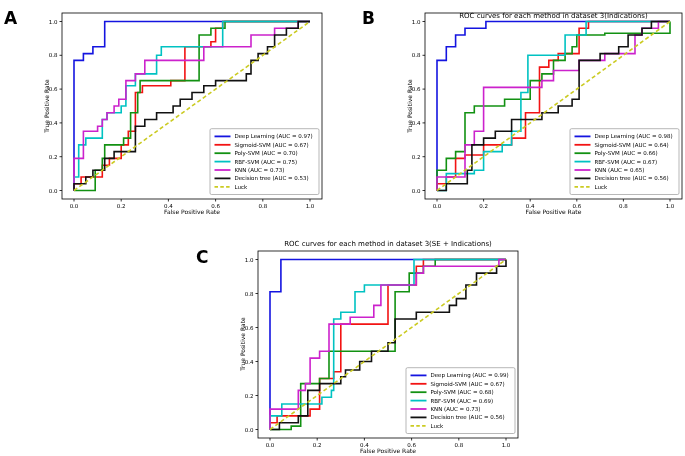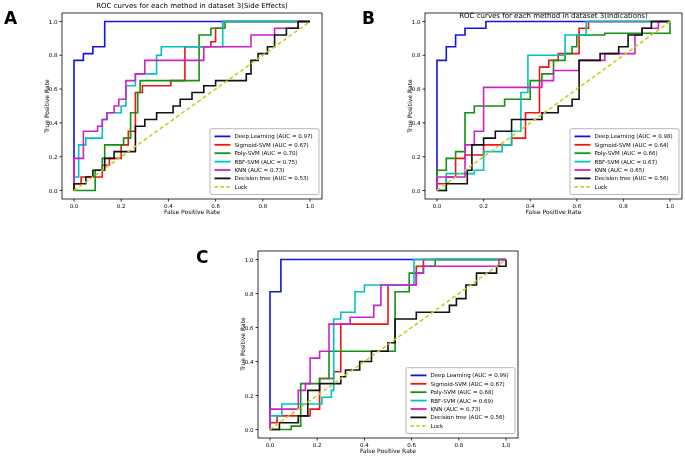--- a/index.html
+++ b/index.html
@@ -175,25 +175,25 @@
       <text x="430.5" y="402.59999999999997" font-size="5.5">RBF-SVM (AUC = 0.69)</text>
       <line x1="410.5" y1="409" x2="426.5" y2="409" stroke="#cc22cc" stroke-width="1.8"></line>
       <text x="430.5" y="411" font-size="5.5">KNN (AUC = 0.73)</text>
       <line x1="410.5" y1="417.4" x2="426.5" y2="417.4" stroke="#111111" stroke-width="1.8"></line>
       <text x="430.5" y="419.4" font-size="5.5">Decision tree (AUC = 0.56)</text>
       <line x1="410.5" y1="425.8" x2="426.5" y2="425.8" stroke="#cbcb22" stroke-width="1.8" stroke-dasharray="3.5,2.3"></line>
       <text x="430.5" y="427.8" font-size="5.5">Luck</text>
     </svg>
 
   <div class="panel-letter" style="left:4px;top:10px;">A</div>
-  <div class="plot-title" style="left:62px;top:2px;width:260px;">ROC curves for each method in dataset 3(Side Effects)</div>
   <div class="axis-label" style="left:62px;top:208px;width:260px;">False Positive Rate</div>
   <div class="axis-label ylabel" style="left:46px;top:106px;">True Positive Rate</div>
 
   <div class="panel-letter" style="left:362px;top:10px;">B</div>
   <div class="plot-title" style="left:425px;top:12px;width:257px;">ROC curves for each method in dataset 3(Indications)</div>
   <div class="axis-label" style="left:425px;top:208px;width:257px;">False Positive Rate</div>
   <div class="axis-label ylabel" style="left:409px;top:106px;">True Positive Rate</div>
 
   <div class="panel-letter" style="left:196px;top:249px;">C</div>
+  <div class="plot-title" style="left:258px;top:240px;width:260px;">ROC curves for each method in dataset 3(SE + Indications)</div>
   <div class="axis-label" style="left:258px;top:447px;width:260px;">False Positive Rate</div>
   <div class="axis-label ylabel" style="left:242px;top:344px;">True Positive Rate</div>
 </div>
 
 </body></html>

